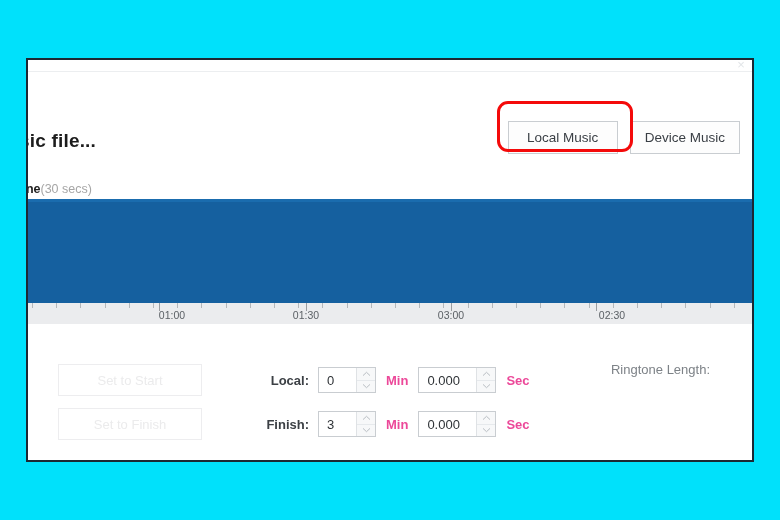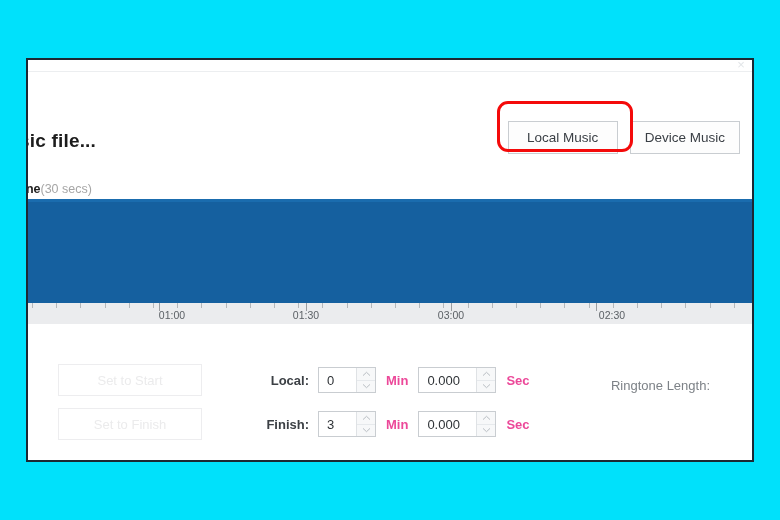--- a/index.html
+++ b/index.html
@@ -288,21 +288,21 @@
     font-size: 13px;
     font-weight: bold;
     color: #ec4899;
     margin: 6px 10px;
     white-space: nowrap;
   }
 
   #ringtone-length-block {
     position: absolute;
     left: 545px;
-    top: 30px;
+    top: 14px;
     width: 175px;
     text-align: center;
   }
   #ringtone-length-label {
     font-size: 13px;
     color: #7d8287;
     margin-bottom: 4px;
     white-space: nowrap;
   }
   #ringtone-length-value {

